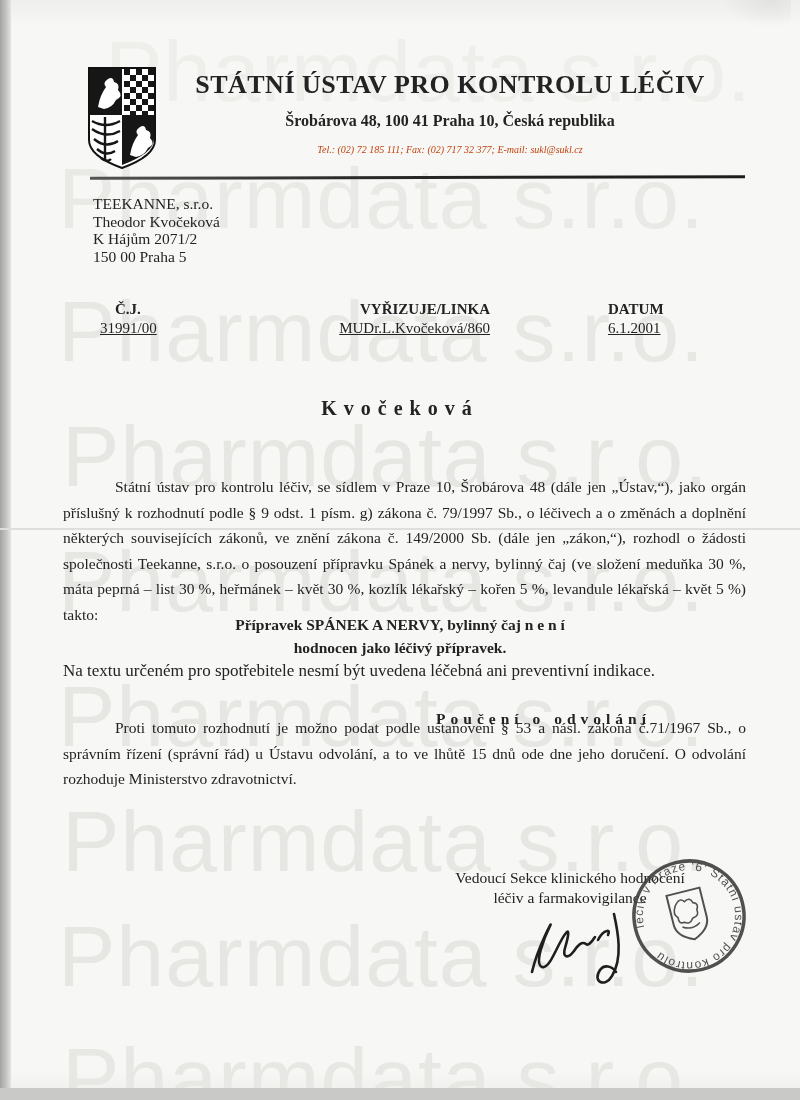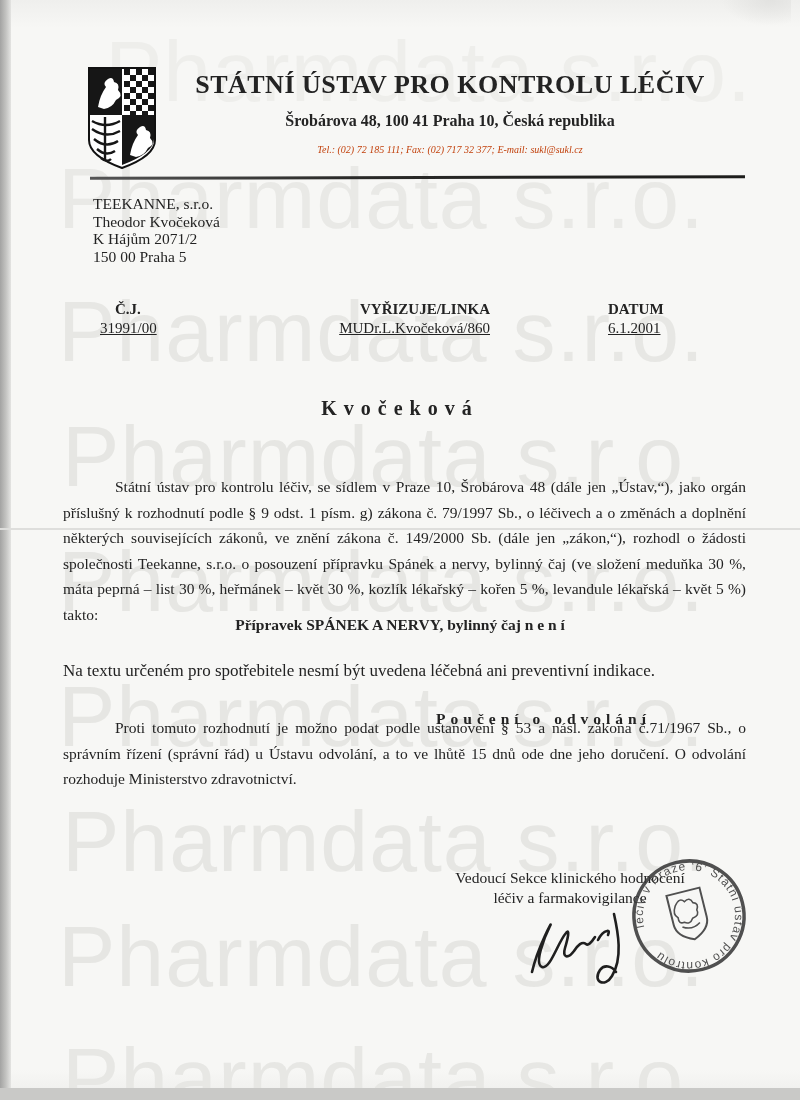--- a/index.html
+++ b/index.html
@@ -118,20 +118,21 @@
 </div>
 <div class="abs ref-date">
   <div class="ref-label">DATUM</div>
   <div class="ref-value">6.1.2001</div>
 </div>
 
 <div class="abs h-decision">Kvočeková</div>
 <div class="abs para p1">Státní ústav pro kontrolu léčiv, se sídlem v Praze 10, Šrobárova 48 (dále jen „Ústav,“), jako orgán příslušný k rozhodnutí podle § 9 odst. 1 písm. g) zákona č. 79/1997 Sb., o léčivech a o změnách a doplnění některých souvisejících zákonů, ve znění zákona č. 149/2000 Sb. (dále jen „zákon,“), rozhodl o žádosti společnosti Teekanne, s.r.o. o posouzení přípravku Spánek a nervy, bylinný čaj (ve složení meduňka 30 %, máta peprná – list 30 %, heřmánek – květ 30 %, kozlík lékařský – kořen 5 %, levandule lékařská – květ 5 %) takto:</div>
 <div class="abs verdict">
   <div>Přípravek SPÁNEK A NERVY, bylinný čaj  n e n í</div>
+  <div>hodnocen jako léčivý přípravek.</div>
 </div>
 <div class="abs note">Na textu určeném pro spotřebitele nesmí být uvedena léčebná ani preventivní indikace.</div>
 
 <div class="abs h-appeal">Poučení o odvolání</div>
 <div class="abs para p2">Proti tomuto rozhodnutí je možno podat podle ustanovení § 53 a násl. zákona č.71/1967 Sb., o správním řízení (správní řád) u Ústavu odvolání, a to ve lhůtě 15 dnů ode dne jeho doručení. O odvolání rozhoduje Ministerstvo zdravotnictví.</div>
 
 <div class="abs sig-block">
   <div>Vedoucí Sekce klinického hodnocení</div>
   <div>léčiv a farmakovigilance</div>
 </div>

